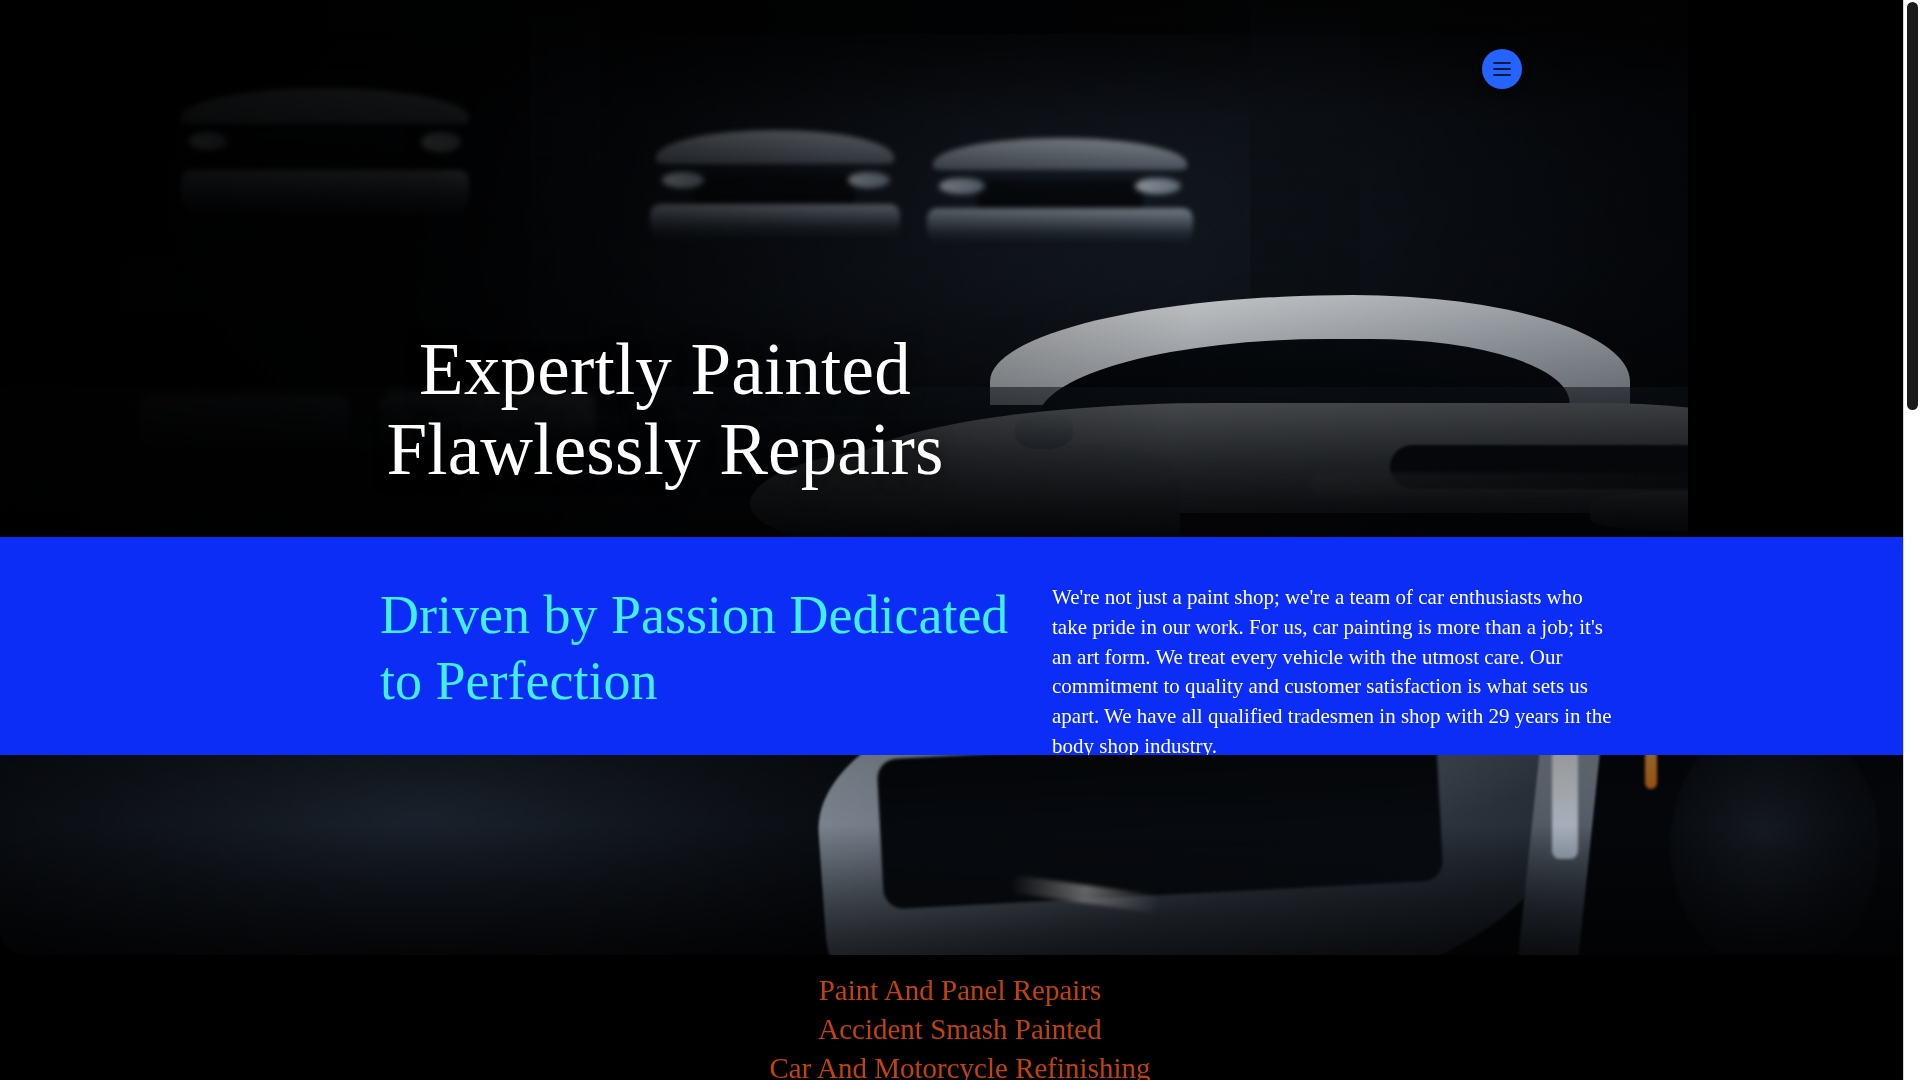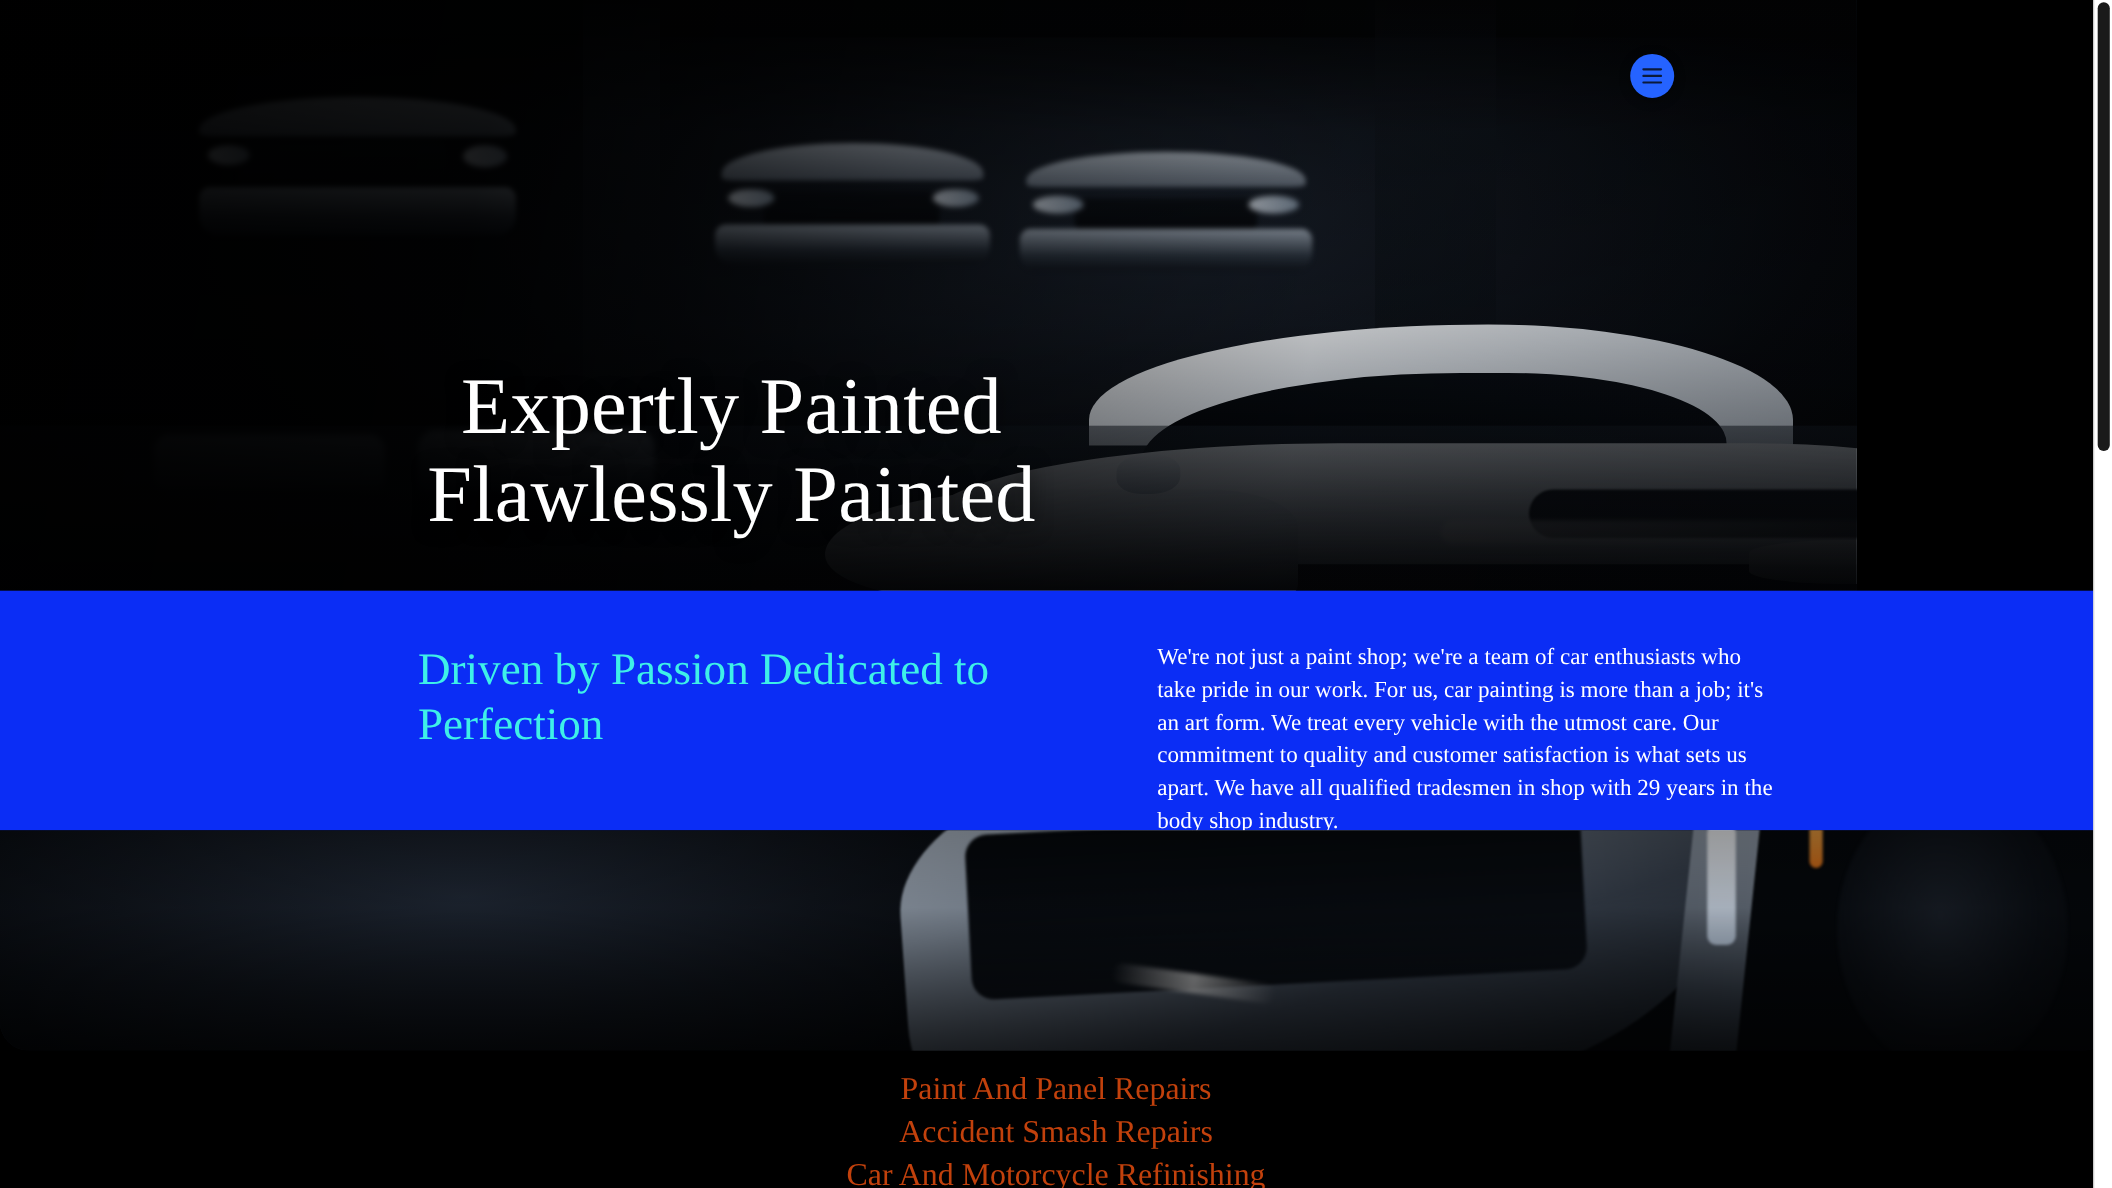--- a/index.html
+++ b/index.html
@@ -194,21 +194,21 @@
   
   .blue-band {
     position:absolute; top:537px; left:0; width:1920px; height:218px;
     background:#0b2df5;
     display:flex; align-items:flex-start;
   }
   .blue-inner { display:flex; width:1920px; padding-top:46px; }
   .blue-head {
     width:640px; margin-left:380px;
     color:#3ef0e8;
-    font-size:41px; line-height:1.22; font-weight:400;
+    font-size:54px; line-height:1.22; font-weight:400;
   }
   .blue-copy {
     width:565px; margin-left:32px;
     color:#fff; font-size:21px; line-height:1.42;
   }
 
   
   .detail {
     position:absolute; top:755px; left:0; width:1920px; height:200px;
     overflow:hidden;
@@ -339,21 +339,21 @@
     </div>
 
     <button class="menu-btn" aria-label="Open menu">
       <span></span>
       <span></span>
       <span></span>
     </button>
 
     <h1 class="hero-title">
       <span class="l1">Expertly Painted</span>
-      <span class="l2">Flawlessly Painted</span>
+      <span class="l2">Flawlessly Repairs</span>
     </h1>
   </section>
 
   <section class="blue-band">
     <div class="blue-inner">
       <h2 class="blue-head">Driven by Passion Dedicated to Perfection</h2>
       <p class="blue-copy">We're not just a paint shop; we're a team of car enthusiasts who take pride in our work. For us, car painting is more than a job; it's an art form. We treat every vehicle with the utmost care. Our commitment to quality and customer satisfaction is what sets us apart. We have all qualified tradesmen in shop with 29 years in the body shop industry.</p>
     </div>
   </section>
 
@@ -364,21 +364,21 @@
     <div class="grille-bar"></div>
     <div class="wheel"></div>
     <div class="drl"></div>
     <div class="amber"></div>
     <div class="spark"></div>
     <div class="detail-scrim"></div>
   </section>
 
   <section class="services">
     <div class="service-line">Paint And Panel Repairs</div>
-    <div class="service-line">Accident Smash Repairs</div>
+    <div class="service-line">Accident Smash Painted</div>
     <div class="service-line">Car And Motorcycle Refinishing</div>
   </section>
 
   <div class="scrollbar-track">
     <div class="scrollbar-thumb"></div>
   </div>
 
 </div>
 
 </body></html>

